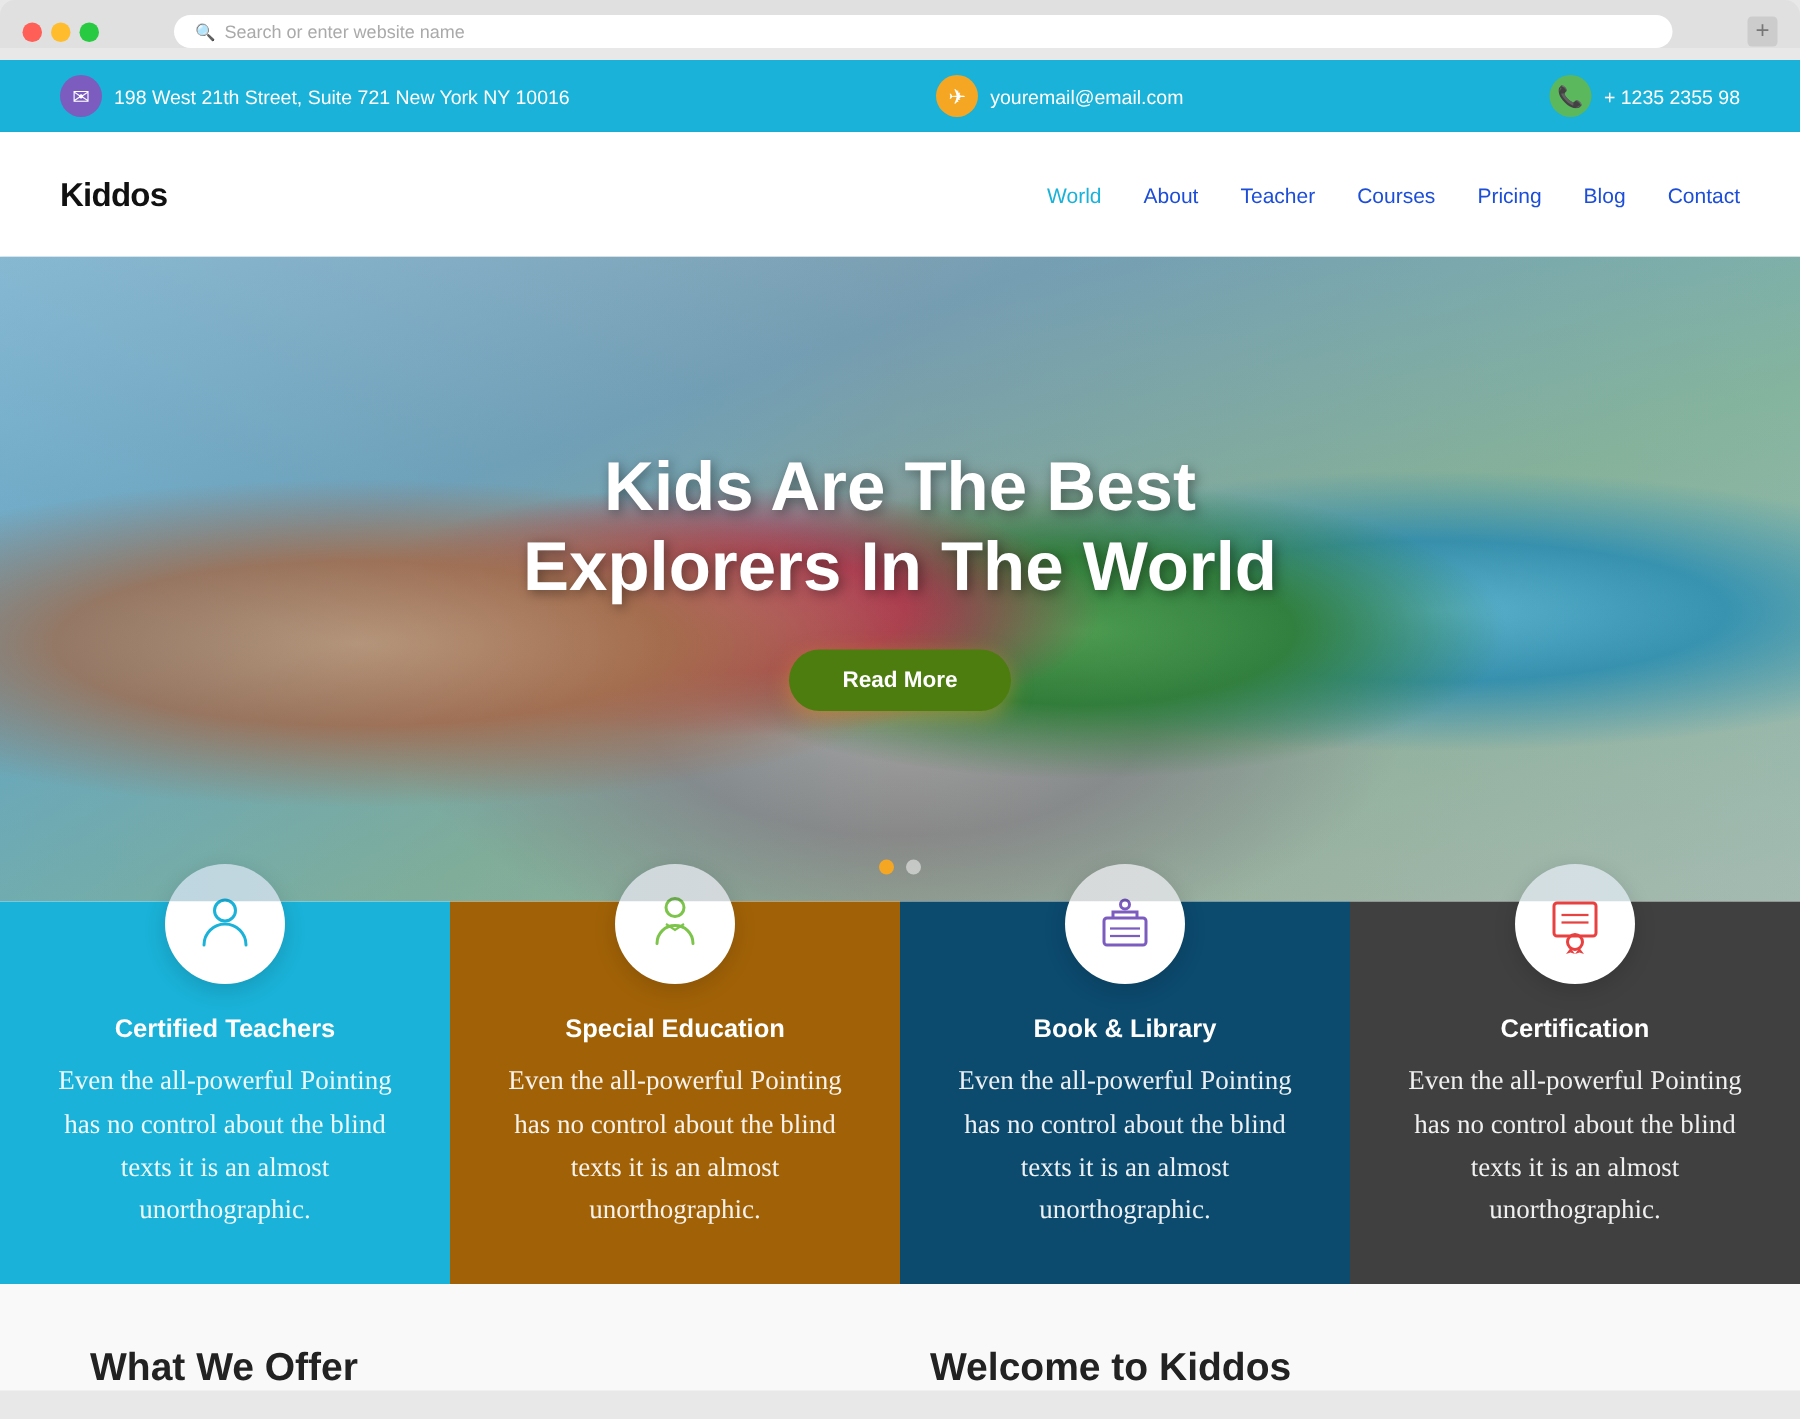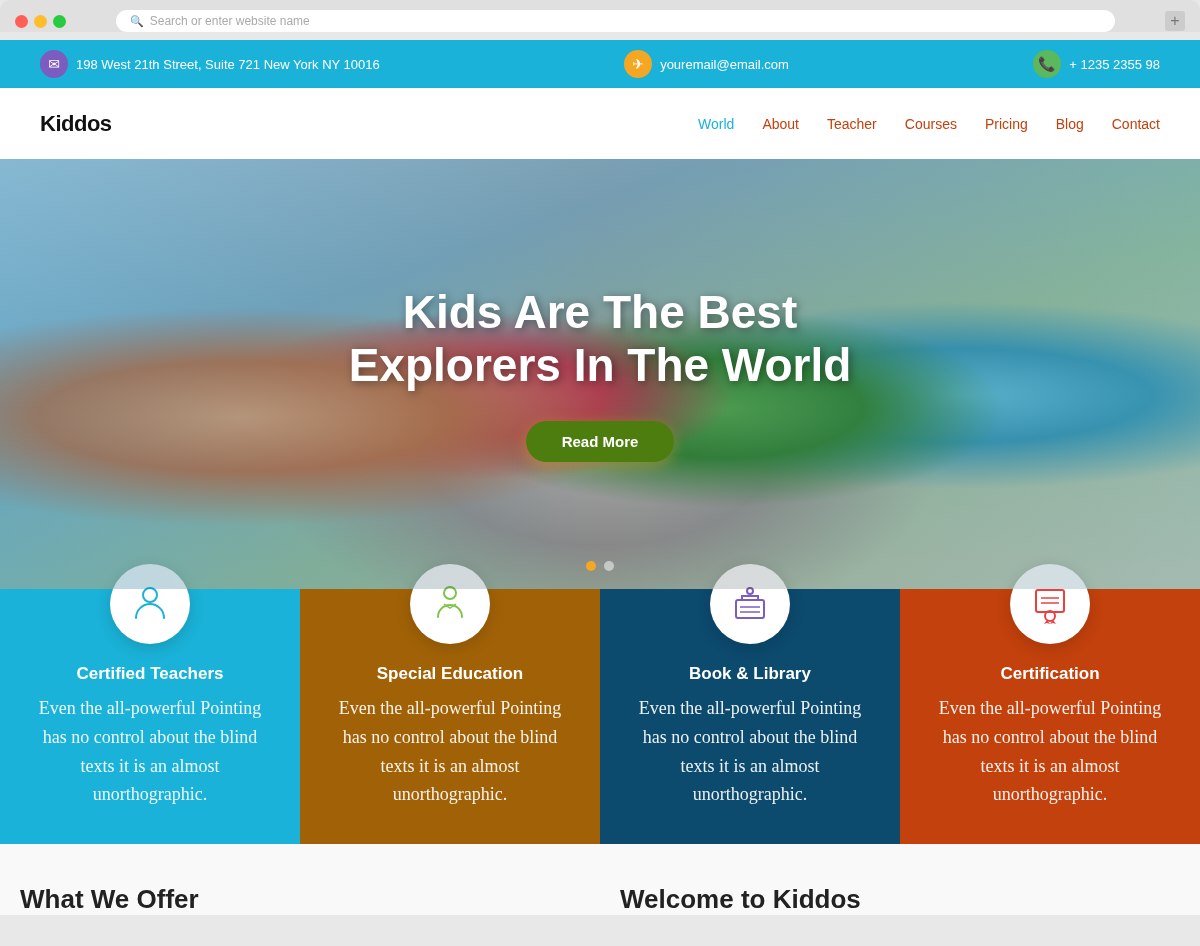--- a/index.html
+++ b/index.html
@@ -51,29 +51,29 @@
     }
     .icon-mail { background: #7c5cbf; }
     .icon-email { background: #f5a623; }
     .icon-phone { background: #5cb85c; }
 
     
     .navbar {
       background: white;
       padding: 0 40px;
       display: flex; align-items: center; justify-content: space-between;
-      height: 71px;
+      height: 83px;
       box-shadow: 0 1px 3px rgba(0,0,0,0.1);
     }
     .logo {
       font-size: 22px; font-weight: 900; color: #111; letter-spacing: -0.5px;
     }
     .nav-links { display: flex; gap: 28px; align-items: center; }
     .nav-link {
-      font-size: 14px; color: #c2410c; text-decoration: none; cursor: pointer;
+      font-size: 14px; color: #1d4ed8; text-decoration: none; cursor: pointer;
       font-weight: 500;
     }
     .nav-link.active { color: #1ab2d8; }
 
     
     .hero {
       position: relative; height: 430px; overflow: hidden;
       display: flex; align-items: center; justify-content: center;
     }
     .hero-bg {
@@ -124,38 +124,38 @@
       display: grid; grid-template-columns: repeat(4, 1fr); border-radius: 32px;
     }
     .feature-card {
       padding: 30px 25px 35px;
       color: white; text-align: center;
       position: relative;
     }
     .feature-card:nth-child(1) { background: #1ab2d8; }
     .feature-card:nth-child(2) { background: #a16207; }
     .feature-card:nth-child(3) { background: #0c4a6e; }
-    .feature-card:nth-child(4) { background: #c2410c; }
+    .feature-card:nth-child(4) { background: #404040; }
     .feature-icon-circle {
       width: 80px; height: 80px; border-radius: 50%; background: white;
       display: flex; align-items: center; justify-content: center;
       margin: -55px auto 20px;
       box-shadow: 0 4px 15px rgba(0,0,0,0.15);
     }
     .feature-title {
       font-size: 17px; font-weight: 700; margin-bottom: 10px;
     }
     .feature-desc {
       font-size: 18px; line-height: 1.6; opacity: 0.92; font-family: Liberation Serif, serif;
     }
 
     
     .bottom-section {
       background: #f9f9f9;
-      padding: 40px 20px 0;
+      padding: 40px 60px 0;
       display: grid; grid-template-columns: 1fr 1fr; gap: 40px;
     }
     .section-heading {
       font-size: 26px; font-weight: 800; color: #222;
     }
   </style>
 </head>
 <body>
 
 <div class="browser-chrome">

